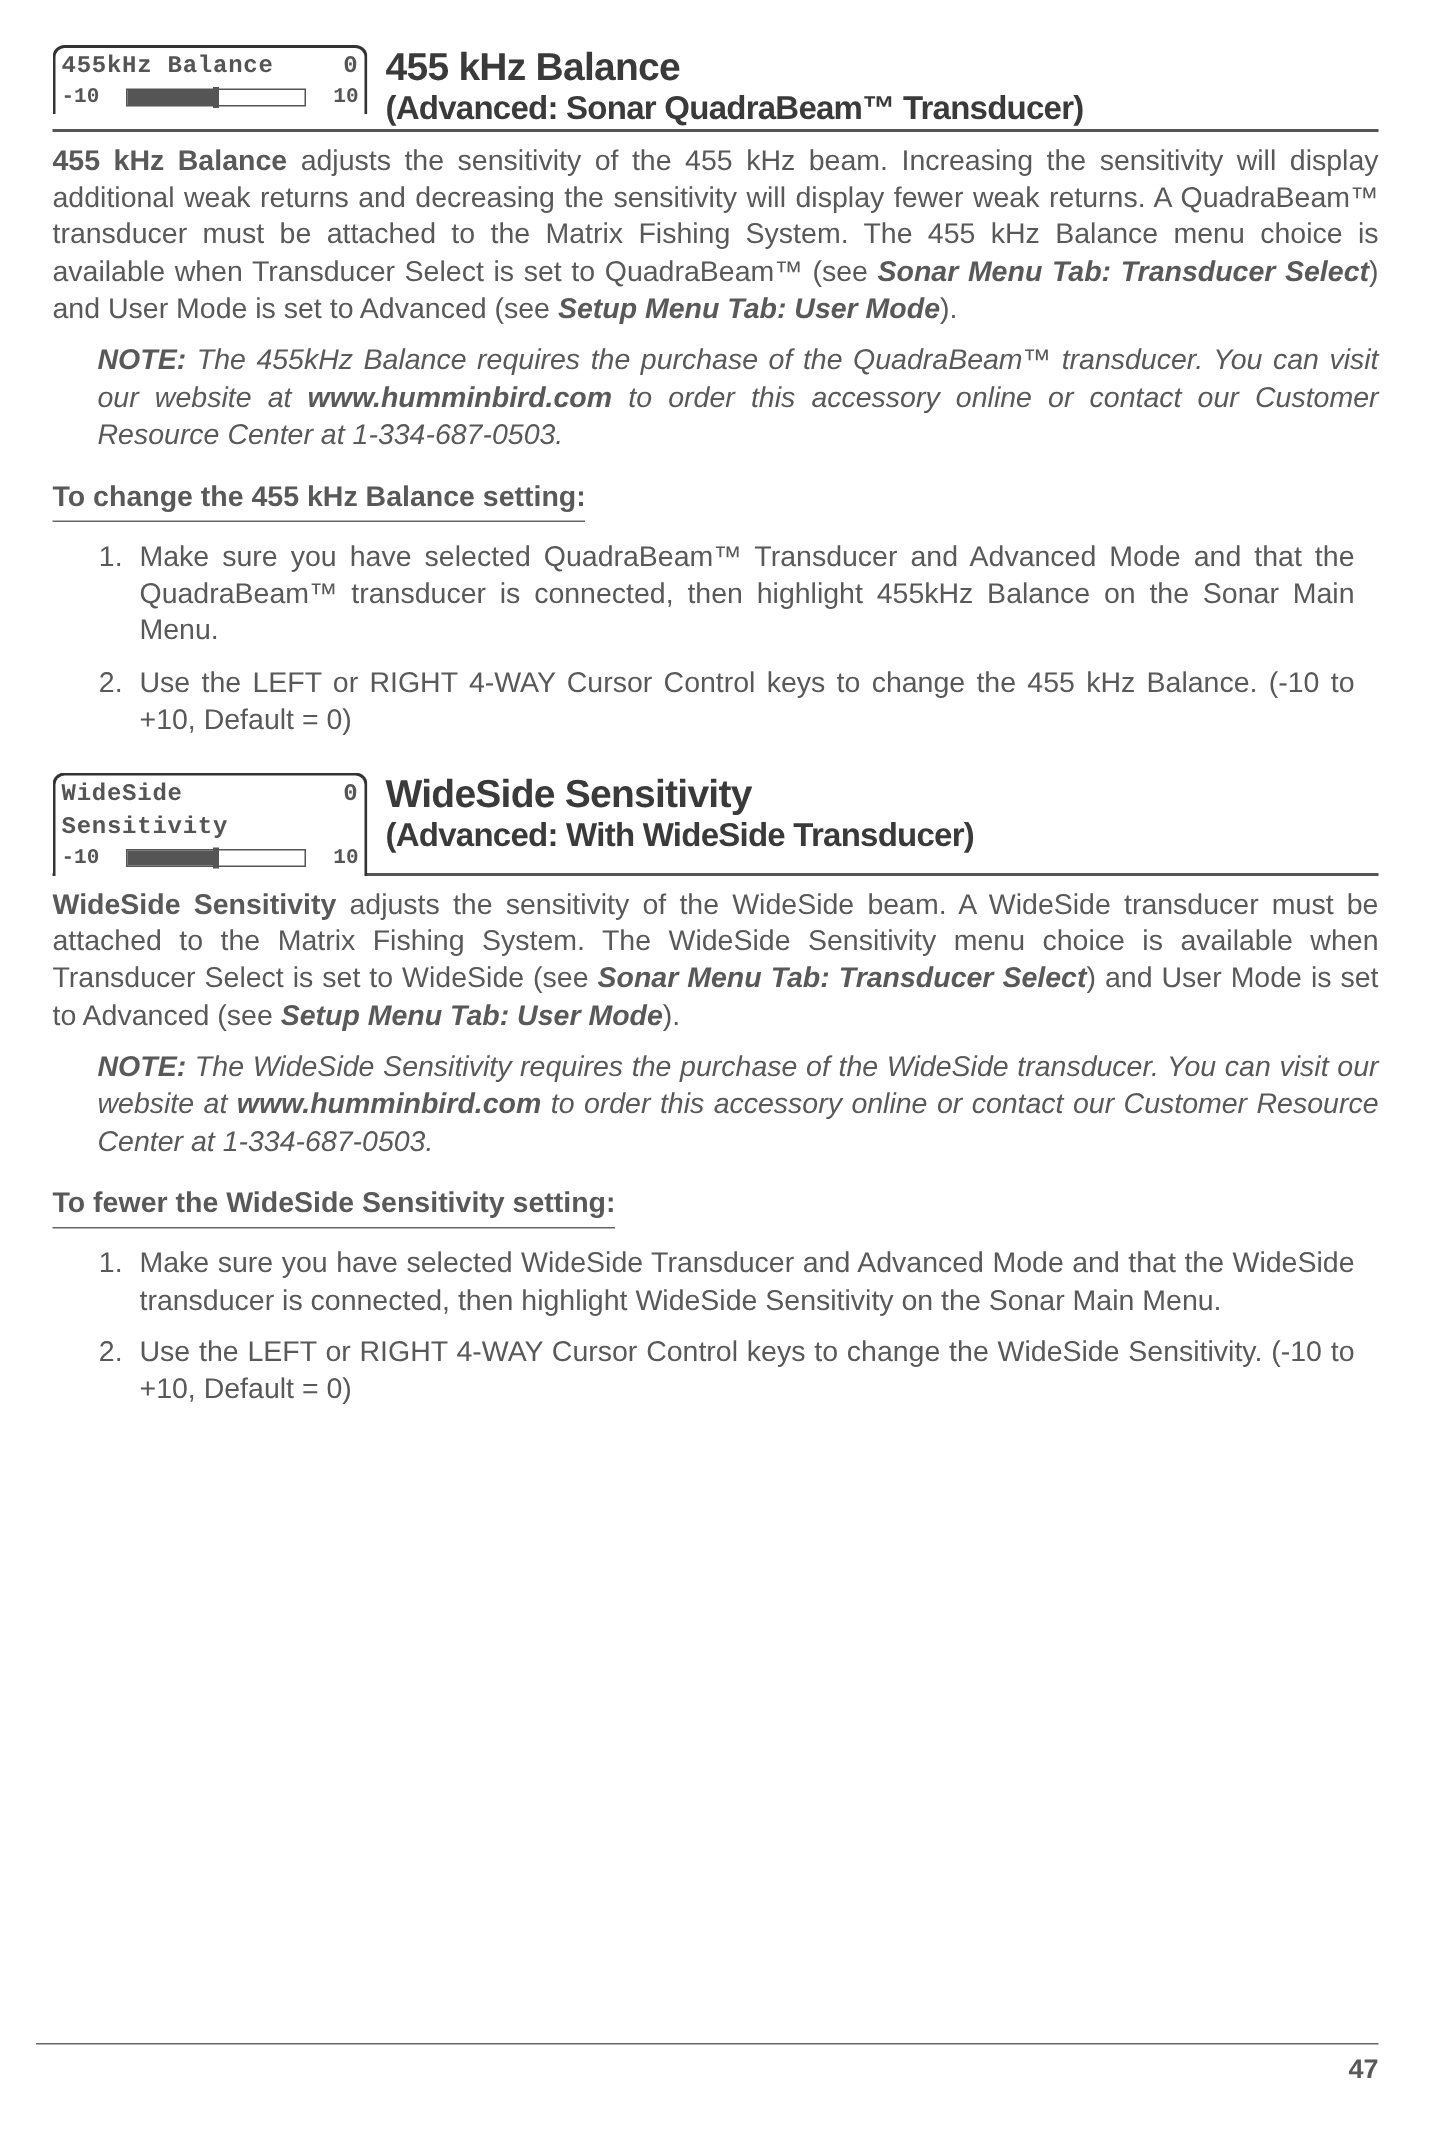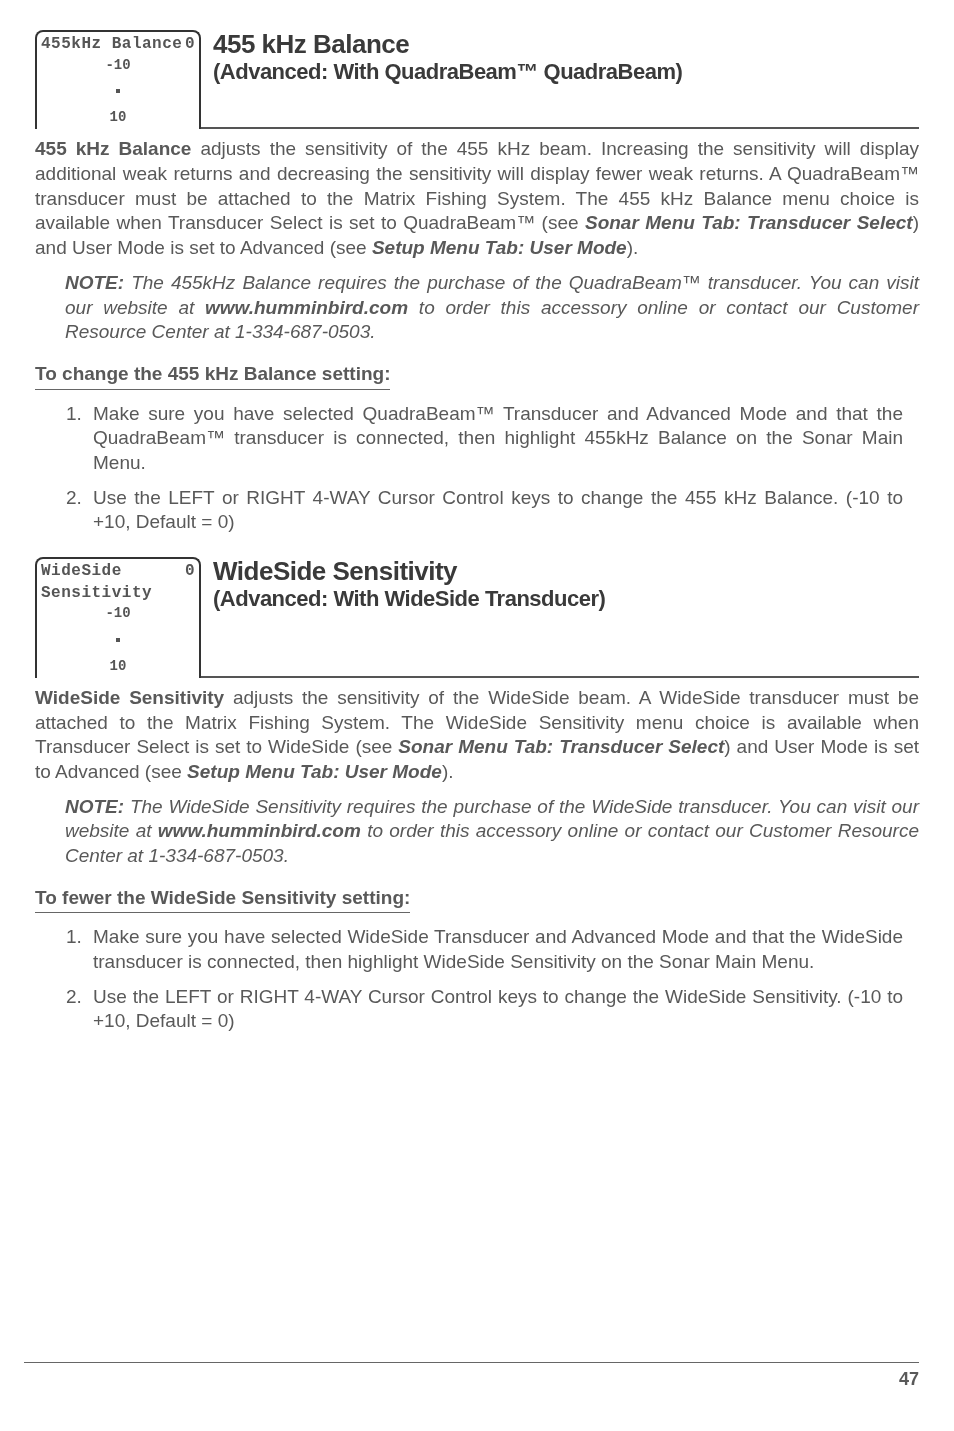--- a/index.html
+++ b/index.html
@@ -20,41 +20,40 @@
     align-items: flex-start;
     border-bottom: 2px solid #555;
     margin-bottom: 8px;
   }
   .pixel-widget {
     flex-shrink: 0;
     margin-right: 12px;
     border: 2px solid #333;
     border-radius: 8px 8px 0 0;
     padding: 2px 4px 2px 4px;
-    width: 166px;
+    width: 210px;
     box-sizing: border-box;
     font-family: "Courier New", monospace;
     font-weight: bold;
     color: #555;
     background: #fff;
     border-bottom: none;
     margin-bottom: -2px;
   }
   .pixel-widget .w-title-row {
     display: flex;
     justify-content: space-between;
     font-size: 16px;
     letter-spacing: 0.5px;
   }
   .pixel-widget .w-slider-row {
     display: flex;
     align-items: center;
     font-size: 14px;
     gap: 16px;
-    flex-direction: column;
   }
   .w-slider-track {
     flex: 1;
     height: 12px;
     border: 1.5px solid #555;
     position: relative;
     margin: 0 2px;
     box-sizing: border-box;
   }
   .w-slider-fill {
@@ -166,21 +165,21 @@
       <span>-10</span>
       <div class="w-slider-track">
         <div class="w-slider-fill"></div>
         <div class="w-slider-handle"></div>
       </div>
       <span>10</span>
     </div>
   </div>
   <div class="header-titles">
     <div class="h1">455 kHz Balance</div>
-    <div class="h2">(Advanced: With QuadraBeam™ QuadraBeam)</div>
+    <div class="h2">(Advanced: Sonar QuadraBeam™ Transducer)</div>
   </div>
 </div>
 
 <p class="body-para">
   <b>455 kHz Balance</b><span> adjusts the sensitivity of the 455 kHz beam.  Increasing the sensitivity will display additional weak returns and decreasing the sensitivity will display fewer weak returns. A QuadraBeam™ transducer must be attached to the Matrix Fishing System. The 455 kHz Balance menu choice is available when Transducer Select is set to QuadraBeam™ (see </span><b><i>Sonar Menu Tab: Transducer Select</i></b><span>) and User Mode is set to Advanced (see </span><b><i>Setup Menu Tab: User Mode</i></b><span>).</span>
 </p>
 
 <p class="note-para">
   <b>NOTE:</b><span> The 455kHz Balance requires the purchase of the QuadraBeam™ transducer.  You can visit our website at </span><b>www.humminbird.com</b><span> to order this accessory online or contact our Customer Resource Center at 1-334-687-0503.</span>
 </p>

